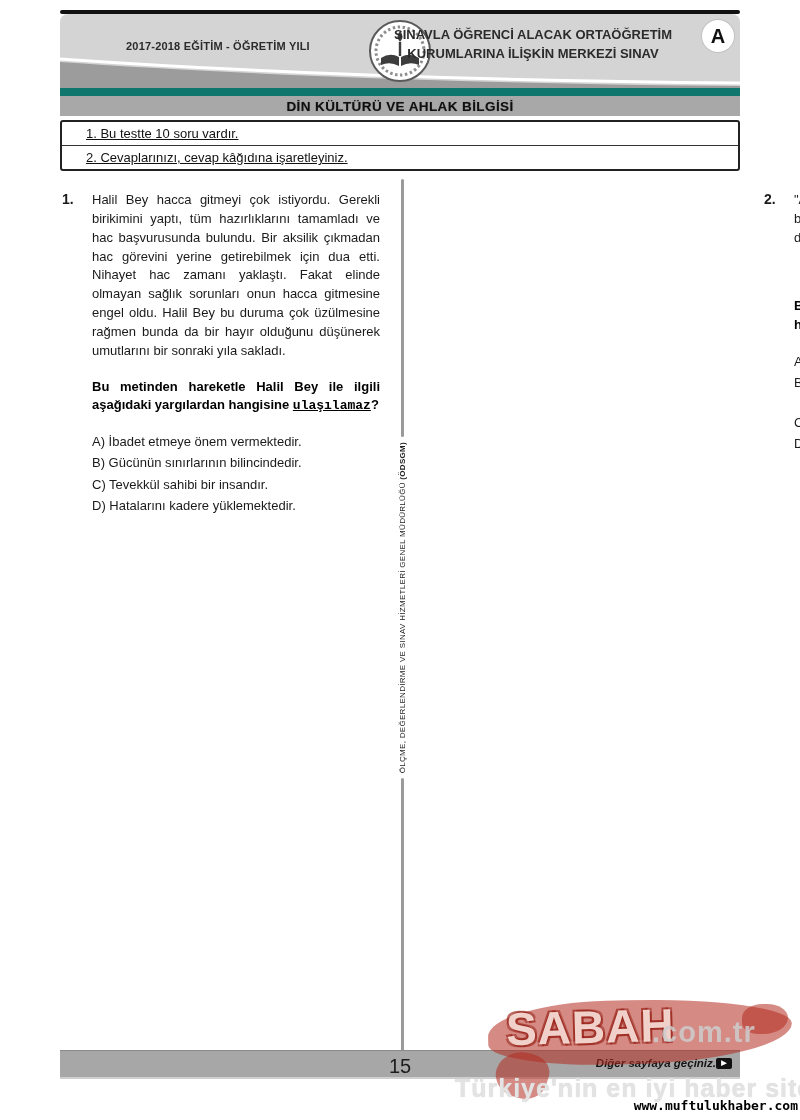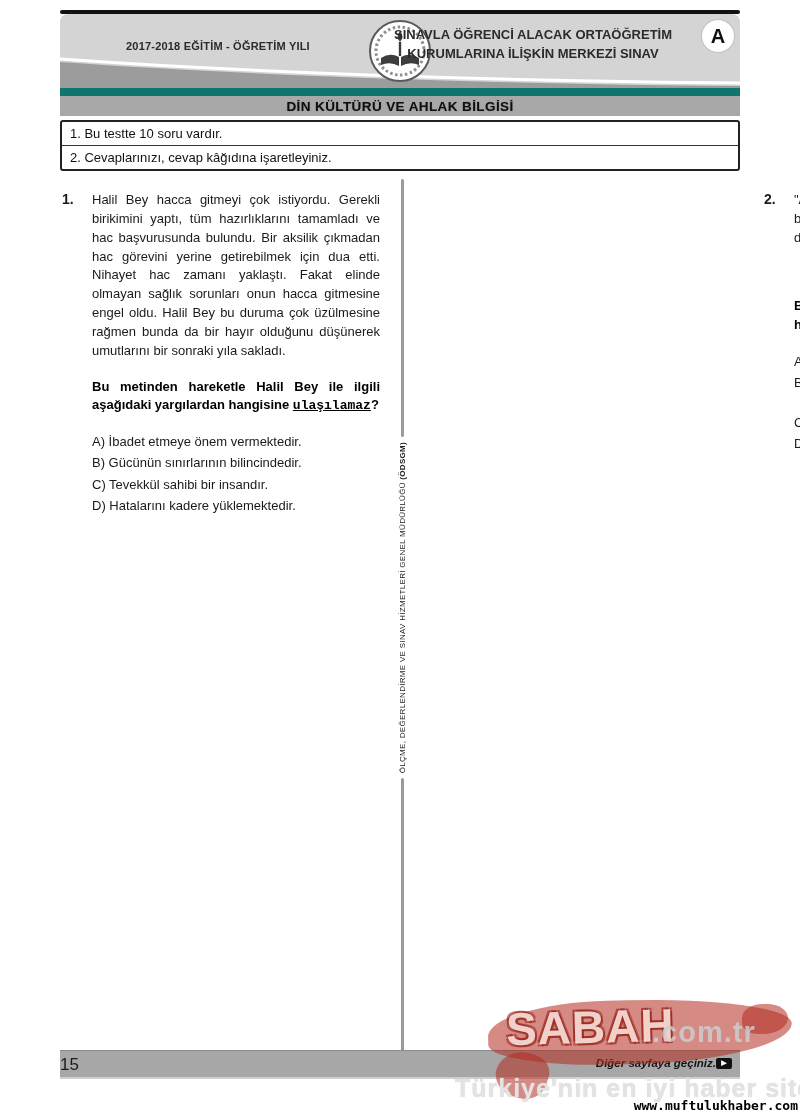--- a/index.html
+++ b/index.html
@@ -20,21 +20,21 @@
   .logo-wrap{position:absolute;left:308px;top:5px;width:64px;height:64px;}
 
   
   .subject-band{height:20px;background:#a8a8a8;border-top:8px solid #0f766e;
                 display:flex;align-items:center;justify-content:center;}
   .subject-band span{font-size:13.5px;font-weight:bold;color:#0f0f0f;letter-spacing:.4px;
                      text-shadow:0 0 1px #6e6e6e;}
 
   
   .instructions{margin-top:4px;border:2px solid #222;border-radius:3px;background:#fff;}
-  .instr-row{height:23px;display:flex;align-items:center;padding-left:8px;font-size:13px;color:#111;}
+  .instr-row{height:23px;display:flex;align-items:center;padding-left:24px;font-size:13px;color:#111;text-decoration:underline;}
   .instr-div{height:1px;background:#333;}
 
   
   .questions{position:relative;margin-top:8px;height:881px;display:flex;}
   .col{width:334px;padding-top:12px;box-sizing:border-box;}
   .col-left{padding-left:2px;padding-right:14px;}
   .col-right{margin-left:352px;padding-right:0;}
   .q{display:flex;}
   .qnum{width:30px;font-size:14px;font-weight:bold;flex:none;}
   .qbody{flex:1;font-size:13px;line-height:1.45;}
@@ -51,21 +51,21 @@
   .vline{width:3px;background:#9a9a9a;border-radius:2px;}
   .vline.top{height:258px;flex:none;}
   .vline.bot{flex:1;}
   .vtext{writing-mode:vertical-rl;transform:rotate(180deg);font-size:8px;color:#222;
          letter-spacing:.3px;padding:5px 0;white-space:nowrap;}
   .vtext .code{font-weight:bold;}
 
   
   .footer-bar{position:absolute;left:0;top:1040px;width:680px;height:26px;background:#a7a7a7;
               border-top:1px solid #8a8a8a;border-bottom:2px solid #cfcfcf;}
-  .page-num{position:absolute;left:0;right:0;top:4px;text-align:left;font-size:17px;color:#1c1c1c;}
+  .page-num{position:absolute;left:0;right:0;top:4px;text-align:center;font-size:20px;color:#1c1c1c;}
   .next-page{position:absolute;right:8px;top:6px;display:flex;align-items:center;gap:0;
              font-size:11.5px;font-weight:bold;font-style:italic;color:#141414;}
   .np-icon{display:inline-flex;width:16px;height:11px;background:#111;border-radius:2px;
            align-items:center;justify-content:center;color:#fff;font-size:7px;font-style:normal;}
 
   
   .wm-blob{position:absolute;background:rgba(178,41,31,.55);z-index:5;}
   .blob-a{left:488px;top:1000px;width:304px;height:64px;border-radius:42% 58% 55% 45% / 55% 45% 62% 38%;transform:rotate(-1.5deg);}
   .blob-b{left:496px;top:1052px;width:52px;height:46px;border-radius:60% 40% 50% 50%;transform:rotate(18deg);}
   .blob-c{left:742px;top:1004px;width:46px;height:30px;border-radius:50% 50% 60% 40%;}

